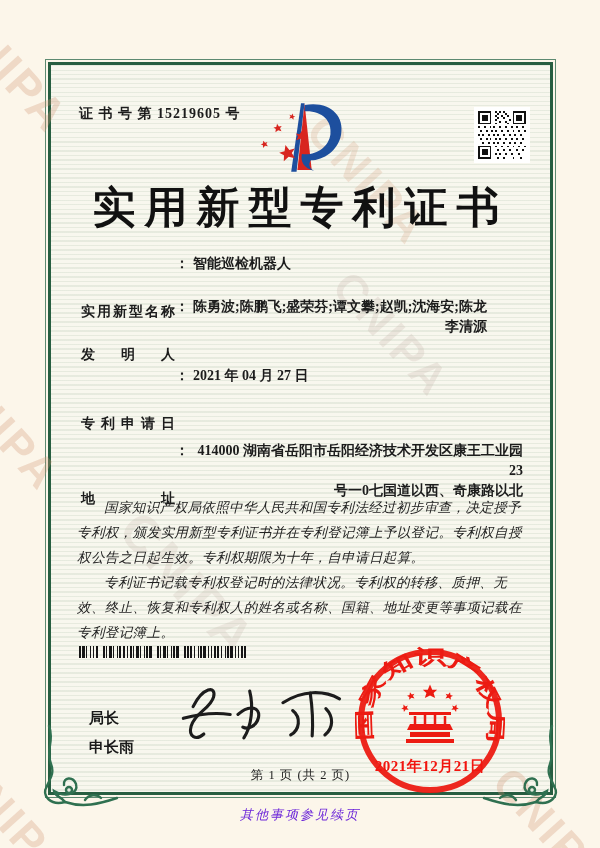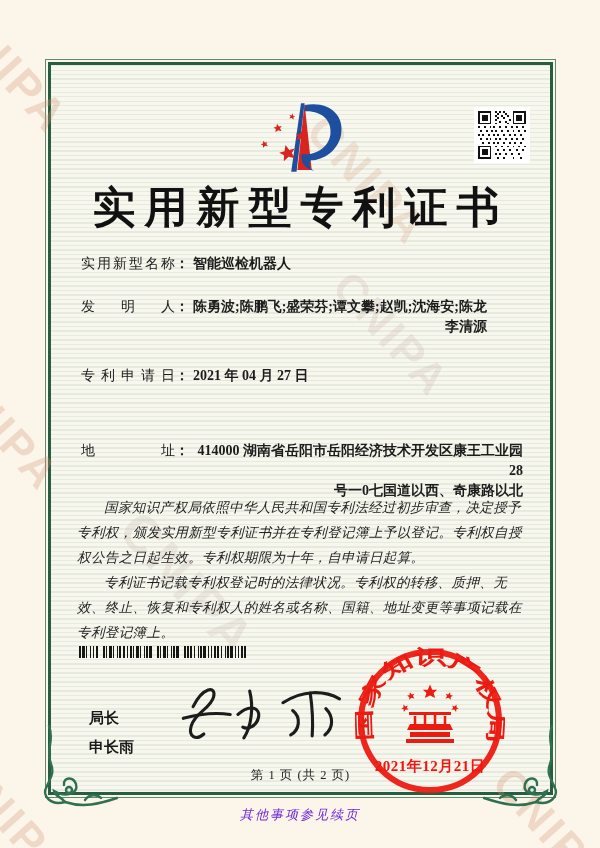--- a/index.html
+++ b/index.html
@@ -43,21 +43,21 @@
   .qr{right:20px;top:42px;width:48px;height:48px;background:#ffffff;padding:4px;}
   .qr svg{width:48px;height:48px;display:block;}
 
   .title{
     left:0;right:0;top:114px;text-align:center;
     font-size:43px;font-weight:700;letter-spacing:9px;color:#111;
     white-space:nowrap;
   }
 
   .row{position:absolute;left:30px;right:22px;font-size:14px;line-height:20px;}
-  .lbl{display:inline-block;width:94px;text-align:justify;text-align-last:justify;font-weight:400;vertical-align:top;}
+  .lbl{display:inline-block;width:94px;text-align:justify;text-align-last:justify;font-weight:700;vertical-align:top;margin-top:48px;}
   .colon{font-weight:600;margin-right:4px;}
   .val{font-weight:700;}
   .valblock{display:inline-block;vertical-align:top;font-weight:600;max-width:330px;text-align:right;}
   .row-name{top:189px;}
   .row-inventors{top:232px;}
   .row-patentno{top:277px;}
   .row-filing{top:301px;}
   .row-patentee{top:339px;}
   .row-address{top:376px;}
   .row-grant{top:414px;display:flex;justify-content:space-between;}
@@ -97,20 +97,21 @@
 <span class="wm wm1">CNIPA</span>
 <span class="wm wm2">CNIPA</span>
 <span class="wm wm3">CNIPA</span>
 <span class="wm wm4">CNIPA</span>
 <span class="wm wm5">CNIPA</span>
 <span class="wm wm6">CNIPA</span>
 <span class="wm wm7">CNIPA</span>
 
 <div class="frame">
 
+  <div class="cert-no">证 书 号 第 15219605 号</div>
 
   <svg class="logo" viewBox="0 0 110 92">
     <defs>
       <path id="st" d="M0,-10 2.94,-3.09 9.51,-3.09 4.76,1.18 6.88,8.09 0,4.5 -6.88,8.09 -4.76,1.18 -9.51,-3.09 -2.94,-3.09 Z"></path>
     </defs>
     <polygon points="55,7 59,7 50,84 44,84" fill="#1d4f9e"></polygon>
     <polygon points="59,7 67,82 51,82" fill="#d8251f"></polygon>
     <path d="M59,9 C86,4 104,20 100,42 C97,60 80,71 66,71 C62,77 66,81 70,83 C58,80 54,72 56,64 C72,66 86,56 88,42 C90,26 78,15 59,16 Z" fill="#1d4f9e"></path>
     <g fill="#d8251f">
       <use href="#st" transform="translate(40,63) scale(0.95) rotate(-15)"></use>
@@ -153,21 +154,21 @@
     <span class="lbl">发明人</span><span class="colon">：</span><span class="valblock"><div>陈勇波;陈鹏飞;盛荣芬;谭文攀;赵凯;沈海安;陈龙</div><div>李清源</div></span>
   </div>
 
 
   <div class="row row-filing">
     <span class="lbl">专利申请日</span><span class="colon">：</span><span class="val">2021 年 04 月 27 日</span>
   </div>
 
 
   <div class="row row-address">
-    <span class="lbl">地址</span><span class="colon">：</span><span class="valblock"><div>414000 湖南省岳阳市岳阳经济技术开发区康王工业园 28</div><div>号一0七国道以西、奇康路以北</div></span>
+    <span class="lbl">地址</span><span class="colon">：</span><span class="valblock"><div>414000 湖南省岳阳市岳阳经济技术开发区康王工业园 23</div><div>号一0七国道以西、奇康路以北</div></span>
   </div>
 
 
   <div class="paras">
     <p>国家知识产权局依照中华人民共和国专利法经过初步审查，决定授予专利权，颁发实用新型专利证书并在专利登记簿上予以登记。专利权自授权公告之日起生效。专利权期限为十年，自申请日起算。</p>
     <p>专利证书记载专利权登记时的法律状况。专利权的转移、质押、无效、终止、恢复和专利权人的姓名或名称、国籍、地址变更等事项记载在专利登记簿上。</p>
   </div>
 
   <div class="barcode"></div>
 

